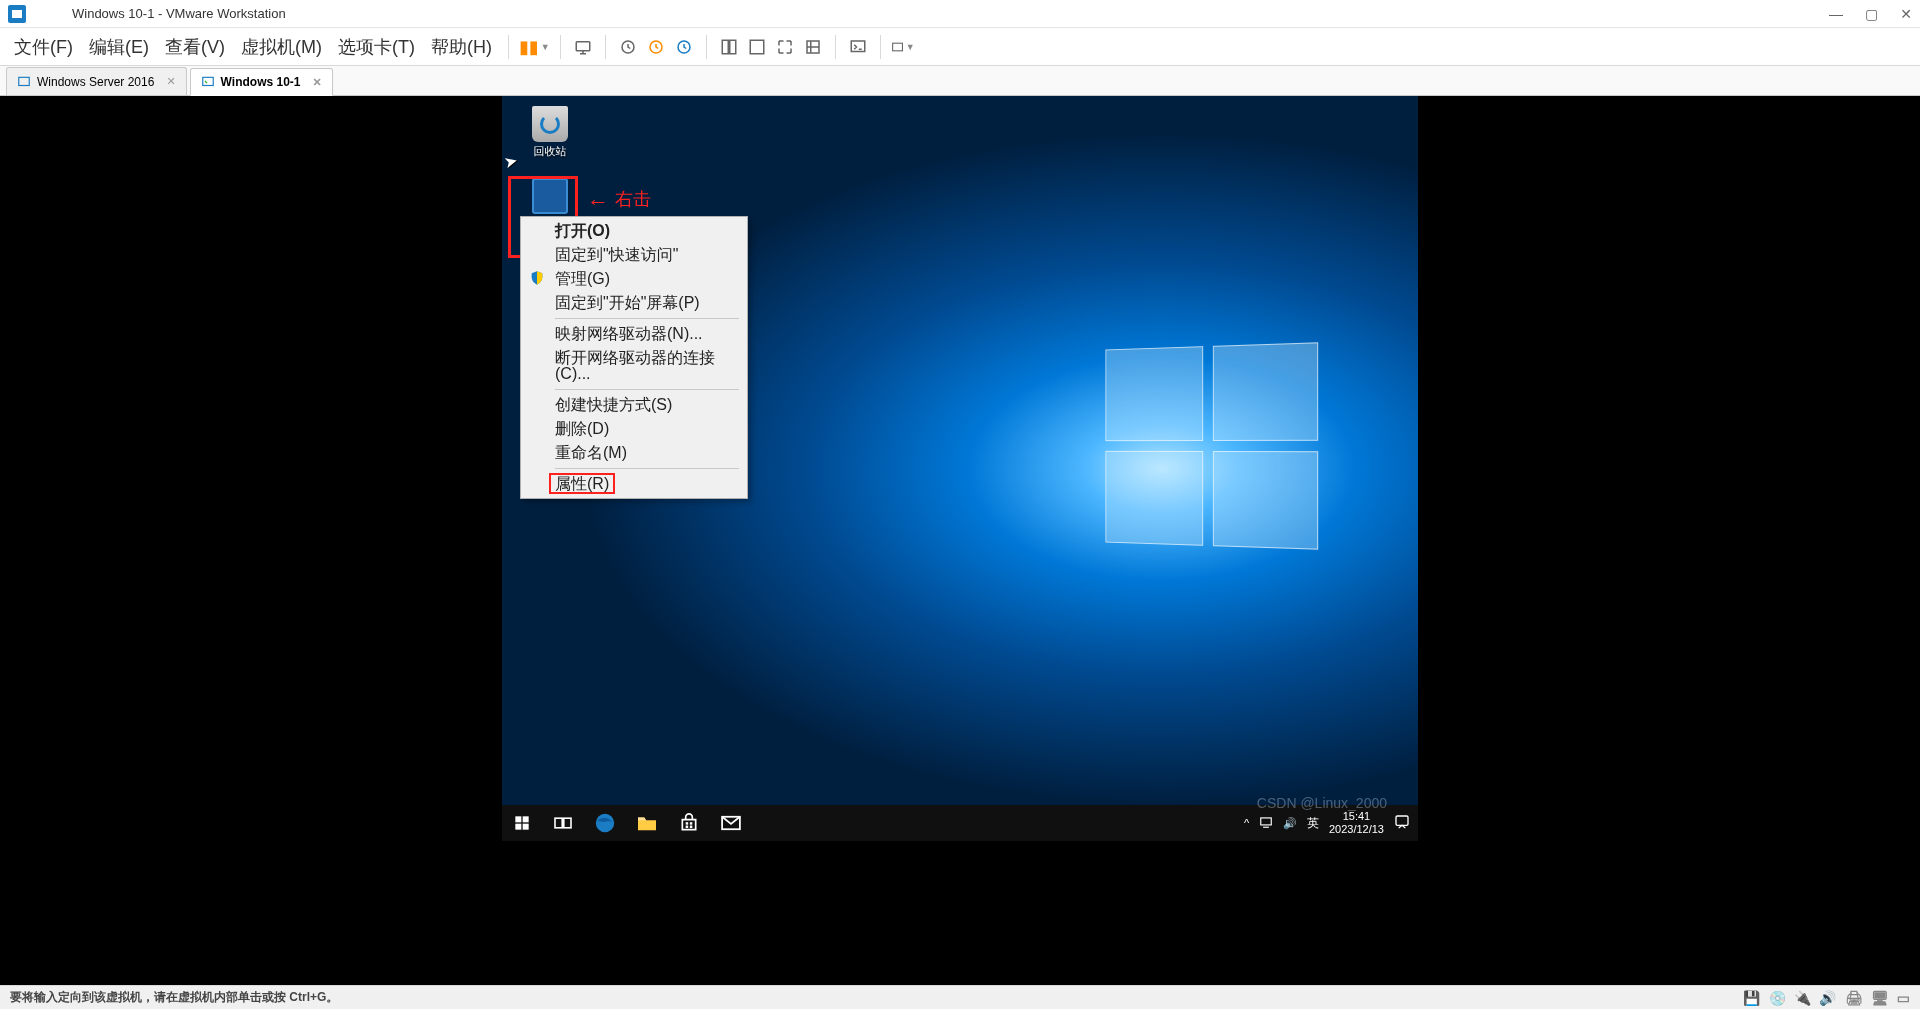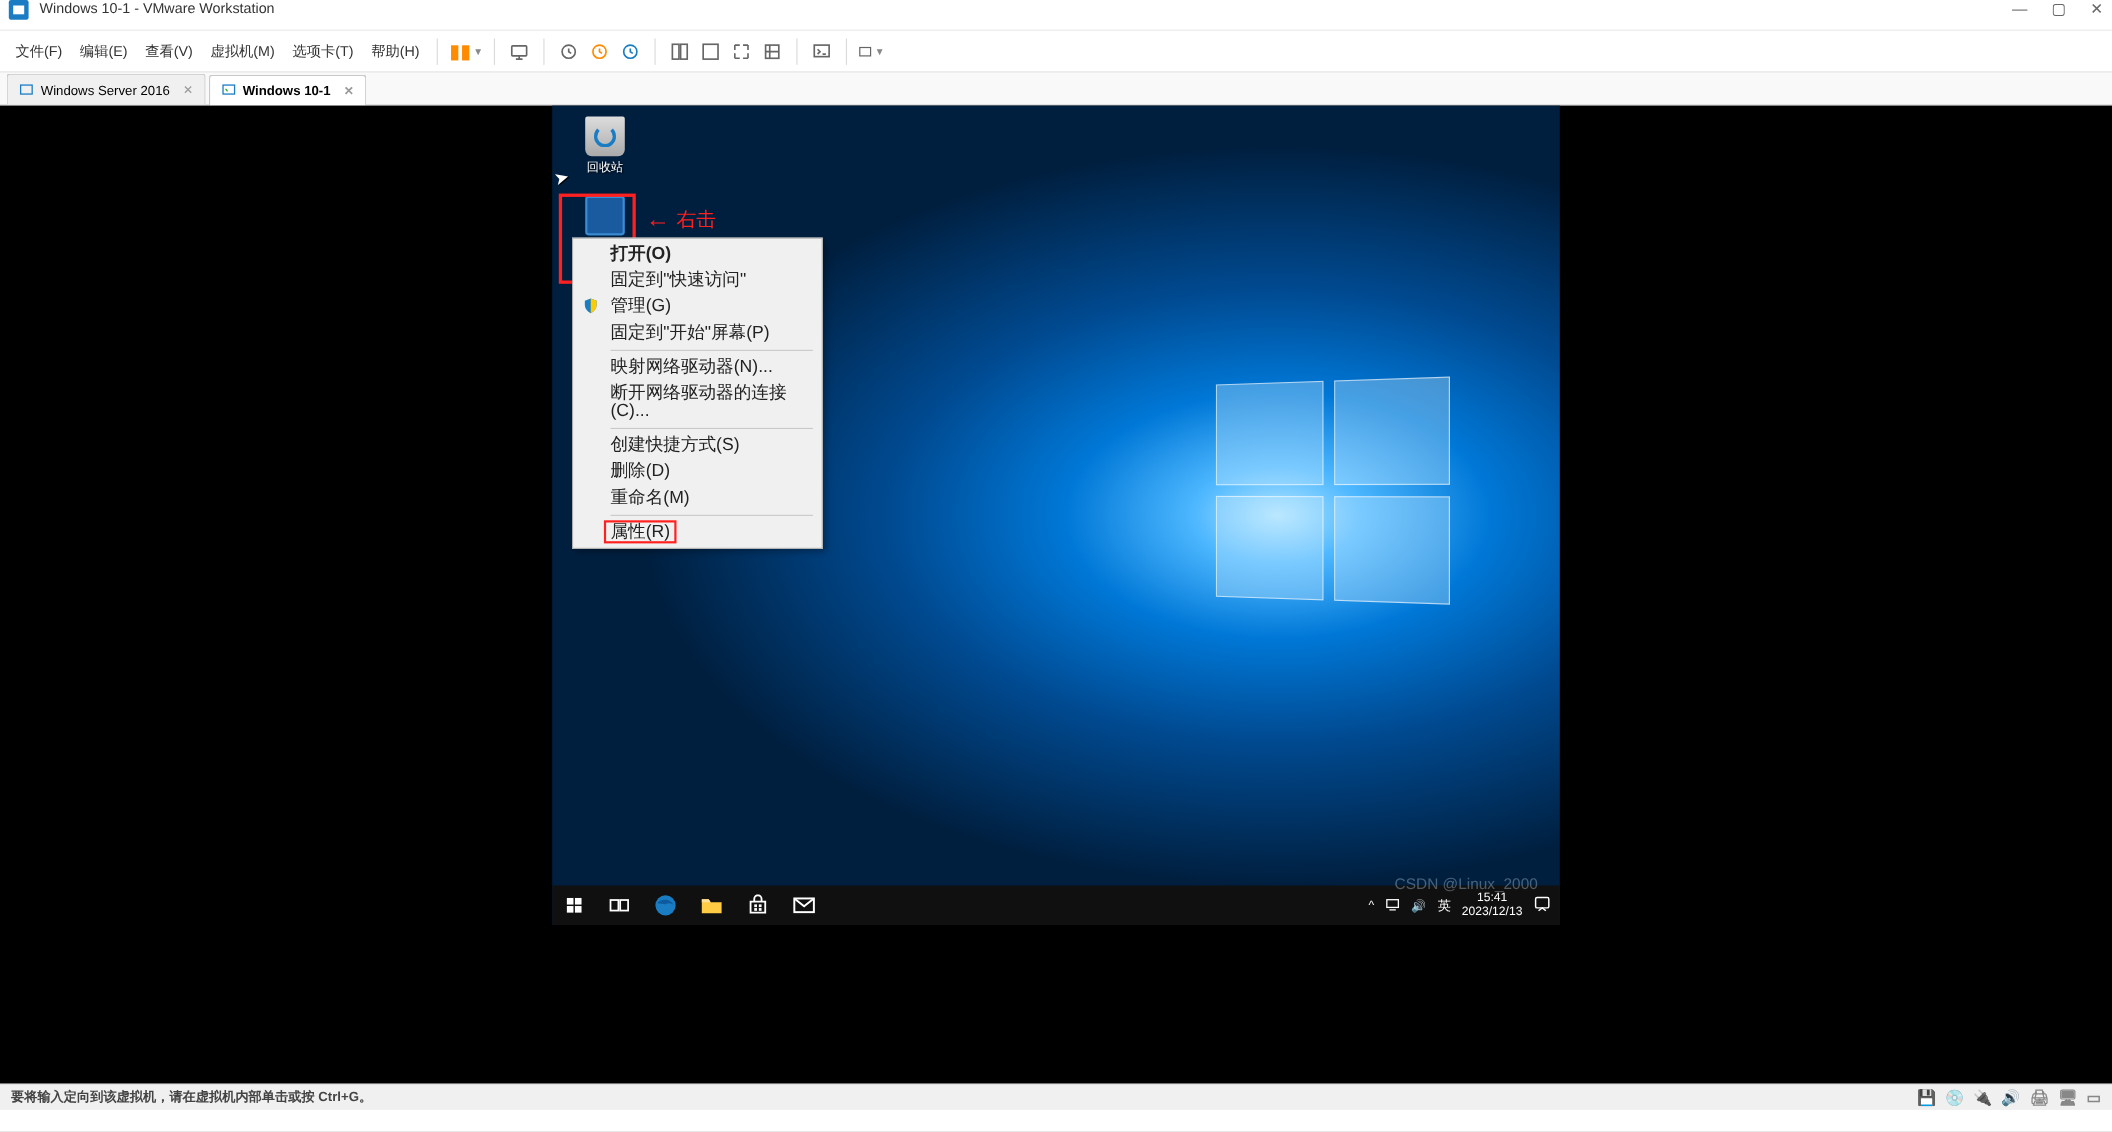--- a/index.html
+++ b/index.html
@@ -1,28 +1,28 @@
 <!DOCTYPE html>
 <html><head>
   <meta charset="utf-8">
   <style>
     * { margin: 0; padding: 0; box-sizing: border-box; font-family: "Microsoft YaHei", "Segoe UI", Arial, sans-serif; }
     body { width: 1920px; height: 1029px; background: #fff; overflow: hidden; position: relative; }
     
     
-    .host-titlebar { height: 28px; display: flex; align-items: flex-start; padding: 0 8px; background: #fff; border-bottom: 1px solid #e5e5e5; }
+    .host-titlebar { height: 28px; display: flex; align-items: center; padding: 0 8px; background: #fff; border-bottom: 1px solid #e5e5e5; gap: 36px; }
     .host-titlebar .app-icon { width: 18px; height: 18px; background: #1a7dc4; border-radius: 2px; margin-right: 10px; display: flex; align-items: center; justify-content: center; }
     .host-titlebar .app-icon::after { content: ""; width: 10px; height: 8px; background: #fff; display: block; }
     .host-titlebar .title { font-size: 13px; color: #333; }
     .host-titlebar .window-controls { margin-left: auto; display: flex; gap: 22px; font-size: 14px; color: #666; }
     .host-titlebar .window-controls span { cursor: pointer; }
     
     
     .vmware-menubar { height: 38px; display: flex; align-items: center; padding: 0 8px; background: #fff; border-bottom: 1px solid #d9d9d9; gap: 4px; }
-    .menu-item { font-size: 13px; color: #333; padding: 4px 6px; cursor: pointer; }
+    .menu-item { font-size: 18px; color: #333; padding: 4px 6px; cursor: pointer; }
     .menu-sep { width: 1px; height: 24px; background: #d9d9d9; margin: 0 6px; }
     .toolbar-btn { width: 24px; height: 24px; display: flex; align-items: center; justify-content: center; cursor: pointer; color: #666; }
     .pause-icon { color: #ff8c00; font-size: 18px; display: flex; align-items: center;}
     .dropdown-arrow { font-size: 9px; color: #888; margin-left:2px; }
     
     
     .vm-tabs { height: 30px; display: flex; align-items: flex-end; padding: 0 6px; background: #f9f9f9; border-bottom: 1px solid #c9c9c9; }
     .vm-tab { height: 28px; padding: 4px 10px; display: flex; align-items: center; gap: 6px; font-size: 12px; background: #f0f0f0; border: 1px solid #c9c9c9; border-bottom: none; margin-right: 3px; border-radius: 3px 3px 0 0; cursor: pointer; }
     .vm-tab.active { background: #fff; font-weight: bold; border-bottom: 1px solid #fff; margin-bottom: -1px; }
     .vm-tab .tab-icon { width: 14px; height: 14px; }
@@ -74,21 +74,21 @@
     .tb-tray .net { font-size: 12px; }
     
     
     .cursor-ptr { position: absolute; left: 2px; top: 56px; font-size: 16px; color: #fff; text-shadow: 1px 1px 0 #000; transform: rotate(-15deg); pointer-events:none;}
     
     
     .host-statusbar { height: 24px; display: flex; align-items: center; padding: 0 10px; background: #f0f0f0; border-top: 1px solid #d9d9d9; font-size: 12px; color: #444; font-weight: bold; }
     .host-statusbar .status-tray { margin-left:auto; display:flex; gap:8px; color:#888; font-size:14px;}
     
     
-    .watermark { position:absolute; bottom:30px; right:20px; color: rgba(180,200,220,0.4); font-size:14px; pointer-events:none;}
+    .watermark { position:absolute; bottom:30px; right:31px; color: rgba(180,200,220,0.4); font-size:14px; pointer-events:none;}
     
     
     .svg-icon { width:18px;height:18px; }
   </style>
 </head>
 <body>
 
 <div class="host-titlebar">
   <div class="app-icon"></div>
   <div class="title">Windows 10-1 - VMware Workstation</div>

